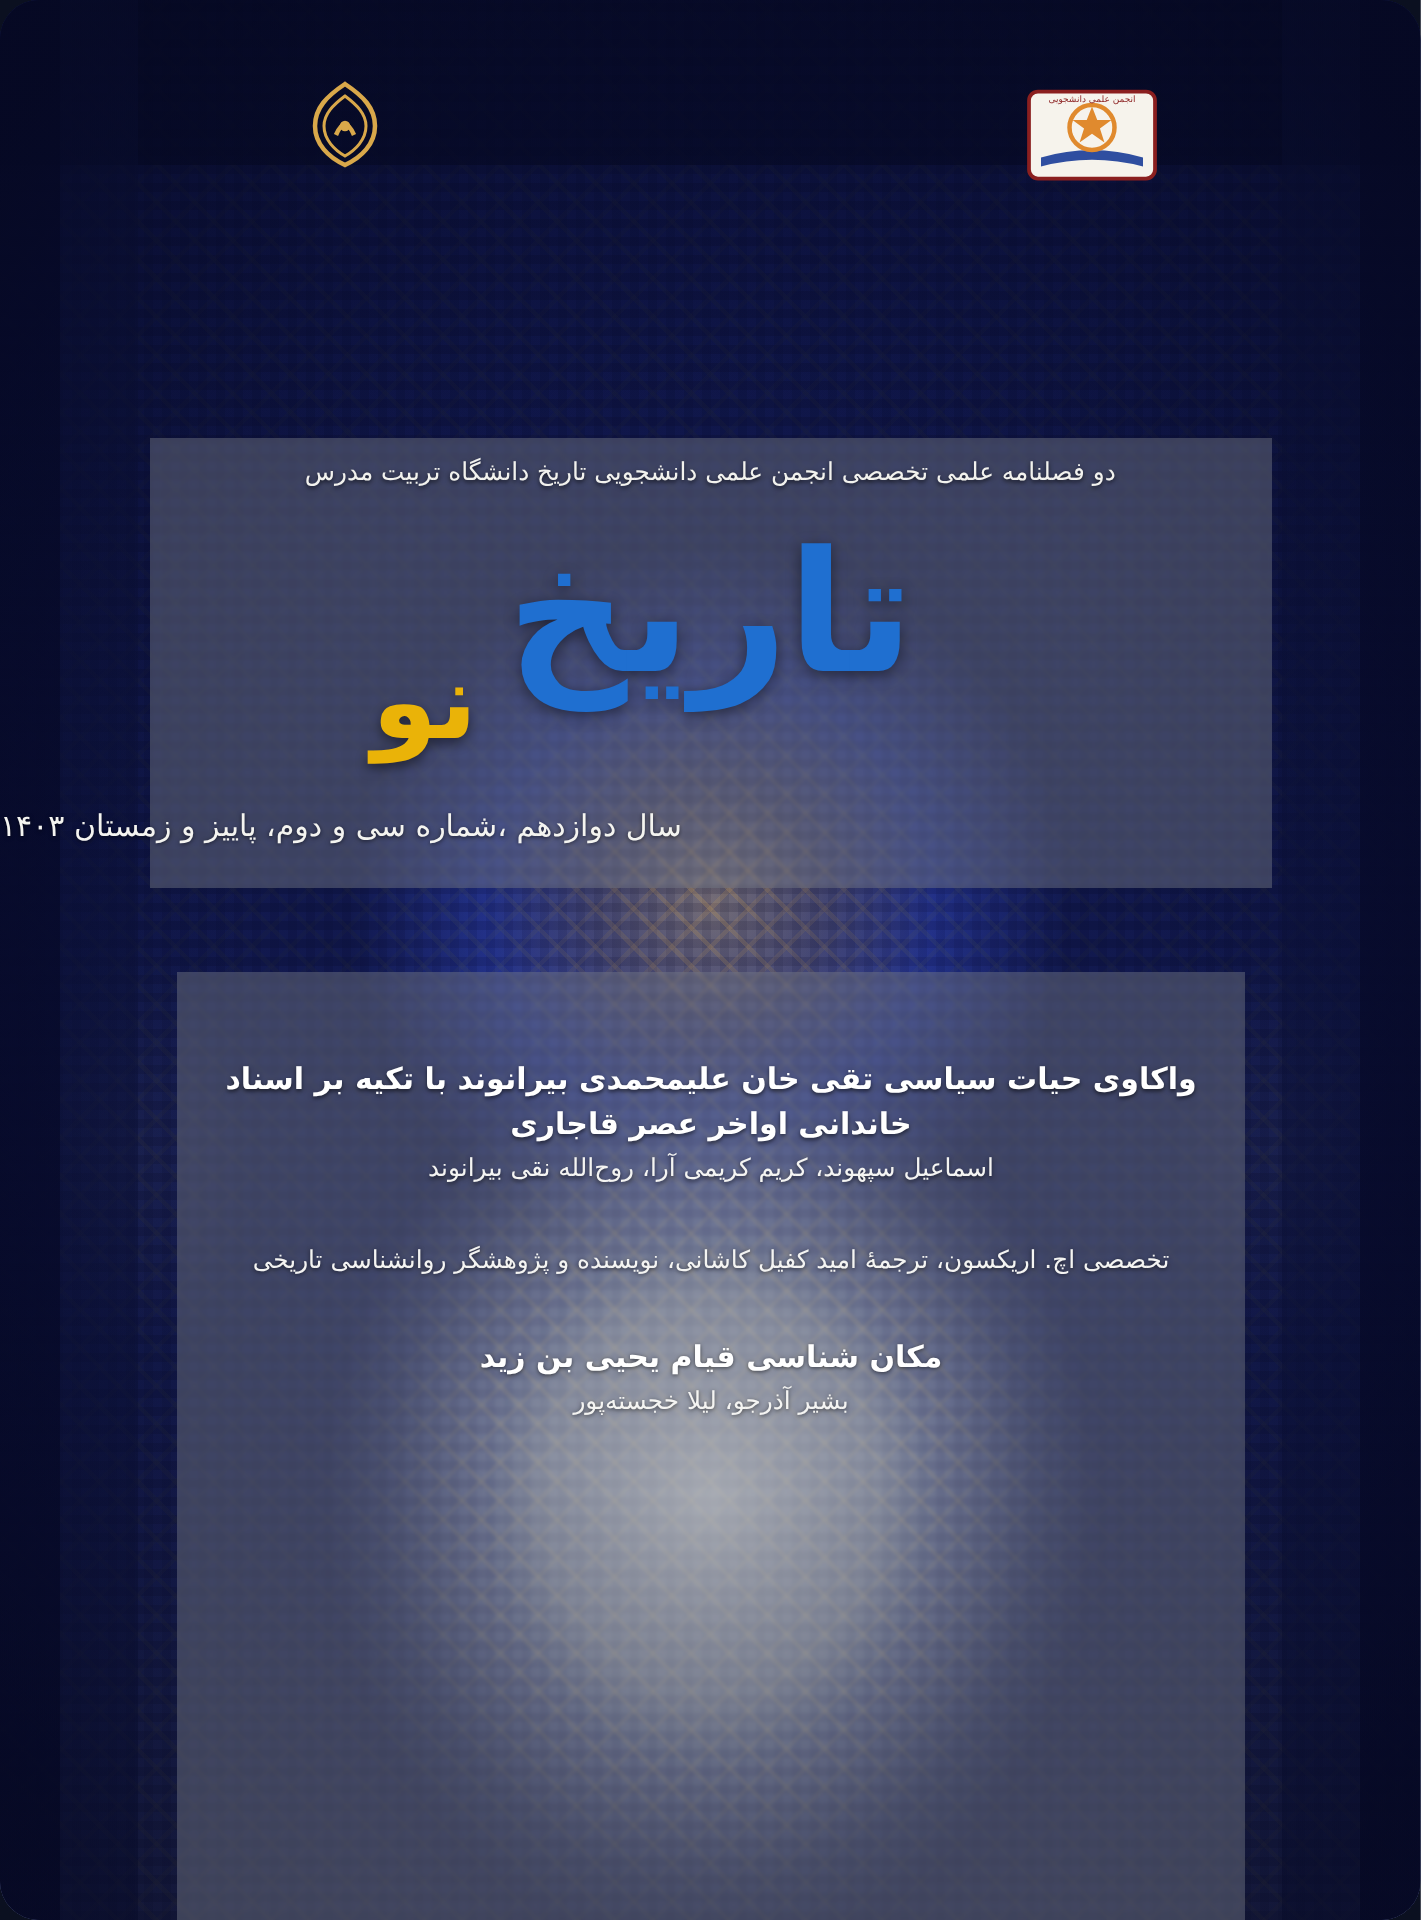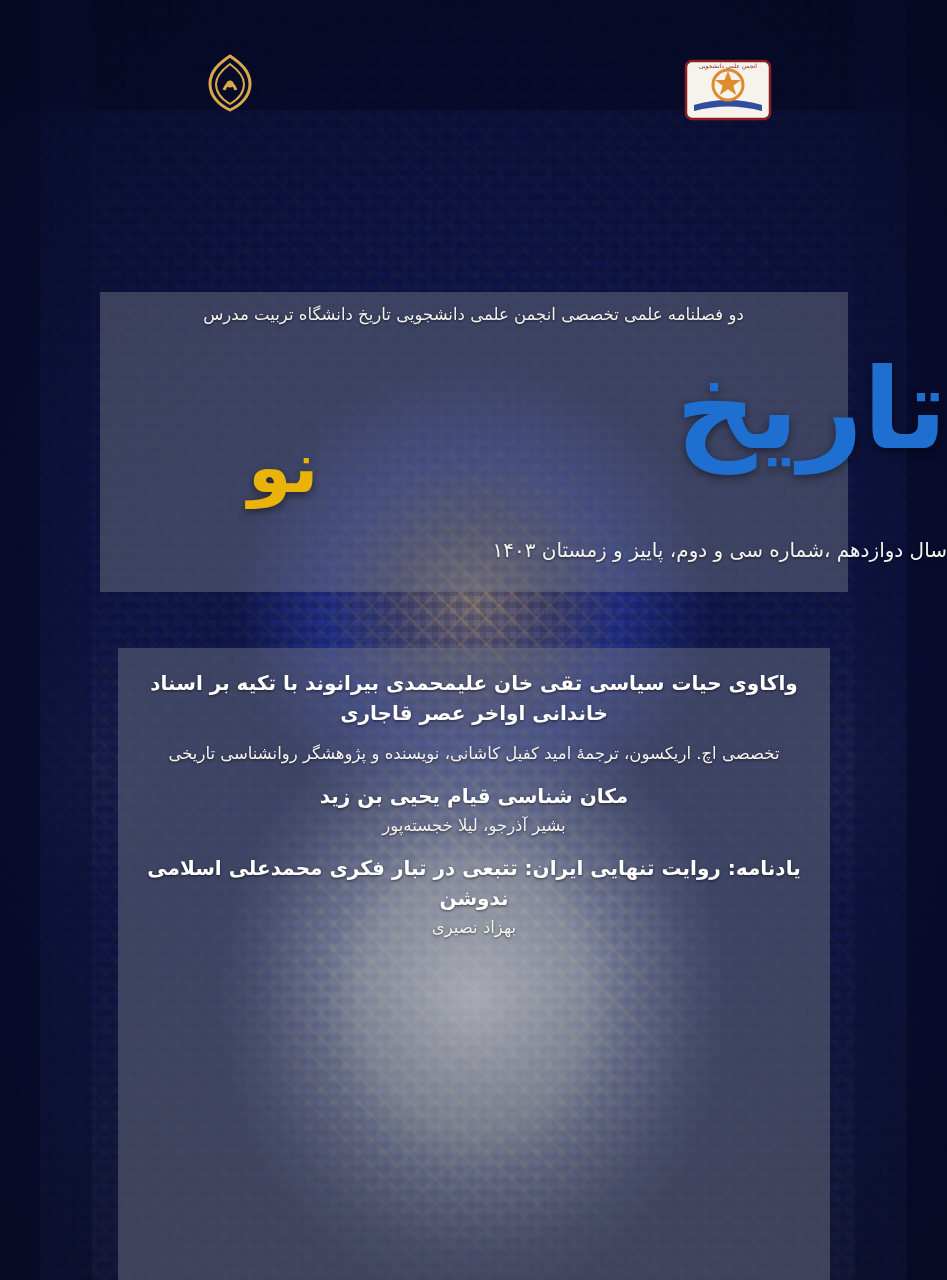--- a/index.html
+++ b/index.html
@@ -7,20 +7,21 @@
     padding: 0;
     background: #0b1020;
   }
   .poster {
     position: relative;
     width: 947px;
     height: 1280px;
     overflow: hidden;
     font-family: "DejaVu Sans", "Liberation Sans", sans-serif;
     background: #1b2455;
+    border-radius: 26px;
   }
 
   
   .bg {
     position: absolute;
     inset: 0;
     background:
       
       radial-gradient(ellipse 320px 380px at 50% 78%, rgba(225,226,220,0.95) 0%, rgba(200,202,196,0.80) 35%, rgba(120,128,150,0.25) 68%, rgba(0,0,0,0) 80%),
       
@@ -129,21 +130,21 @@
     width: 947px;
     height: 180px;
     direction: rtl;
     text-align: center;
   }
   .logotype-main {
     position: absolute;
     top: 8px;
     left: 0;
     width: 947px;
-    text-align: right;
+    text-align: center;
     font-size: 112px;
     font-weight: bold;
     color: #1f6fd0;
     line-height: 1;
     text-shadow: 0 3px 10px rgba(0,0,0,0.45);
   }
   .logotype-sub {
     position: absolute;
     top: 88px;
     left: 248px;
@@ -152,38 +153,38 @@
     color: #eab308;
     line-height: 1;
     text-shadow: 0 3px 8px rgba(0,0,0,0.45);
   }
 
   .issue-line {
     position: absolute;
     top: 538px;
     left: 0;
     width: 947px;
-    text-align: right;
+    text-align: left;
     color: #f4f4f0;
     font-size: 20px;
     text-shadow: 0 1px 3px rgba(0,0,0,0.6);
     direction: rtl;
   }
 
   
   .contents {
     position: absolute;
     top: 668px;
     left: 128px;
     width: 692px;
     direction: rtl;
     text-align: center;
     color: #ffffff;
   }
-  .entry { margin-bottom: 14px; }
+  .entry { margin-bottom: 14px; margin-top: 36px; }
   .entry-title {
     font-size: 20px;
     font-weight: bold;
     line-height: 1.5;
     color: #ffffff;
     text-shadow: 0 1px 3px rgba(0,0,0,0.6);
   }
   .entry-authors {
     font-size: 16.5px;
     font-weight: normal;
@@ -235,34 +236,31 @@
     <div class="logotype-main">تاریخ</div>
     <div class="logotype-sub">نو</div>
   </div>
 
   <div class="issue-line">سال دوازدهم ،شماره سی و دوم، پاییز و زمستان ۱۴۰۳</div>
 
   <div class="contents">
 
     <div class="entry">
       <div class="entry-title">واکاوی حیات سیاسی تقی خان علیمحمدی بیرانوند با تکیه بر اسناد خاندانی اواخر عصر قاجاری</div>
+      <div class="entry-authors">اسماعیل سپهوند، کریم کریمی آرا، روح‌الله نقی بیرانوند</div>
     </div>
 
     <div class="entry">
     </div>
 
     <div class="entry">
       <div class="entry-authors">تخصصی اچ. اریکسون، ترجمهٔ امید کفیل کاشانی، نویسنده و پژوهشگر روانشناسی تاریخی</div>
     </div>
 
     <div class="entry">
       <div class="entry-title">مکان شناسی قیام یحیی بن زید</div>
       <div class="entry-authors">بشیر آذرجو، لیلا خجسته‌پور</div>
     </div>
 
-    <div class="entry">
-      <div class="entry-title">یادنامه: روایت تنهایی ایران: تتبعی در تبار فکری محمدعلی اسلامی ندوشن</div>
-      <div class="entry-authors">بهزاد نصیری</div>
-    </div>
 
   </div>
 
 </div>
 
 </body></html>

